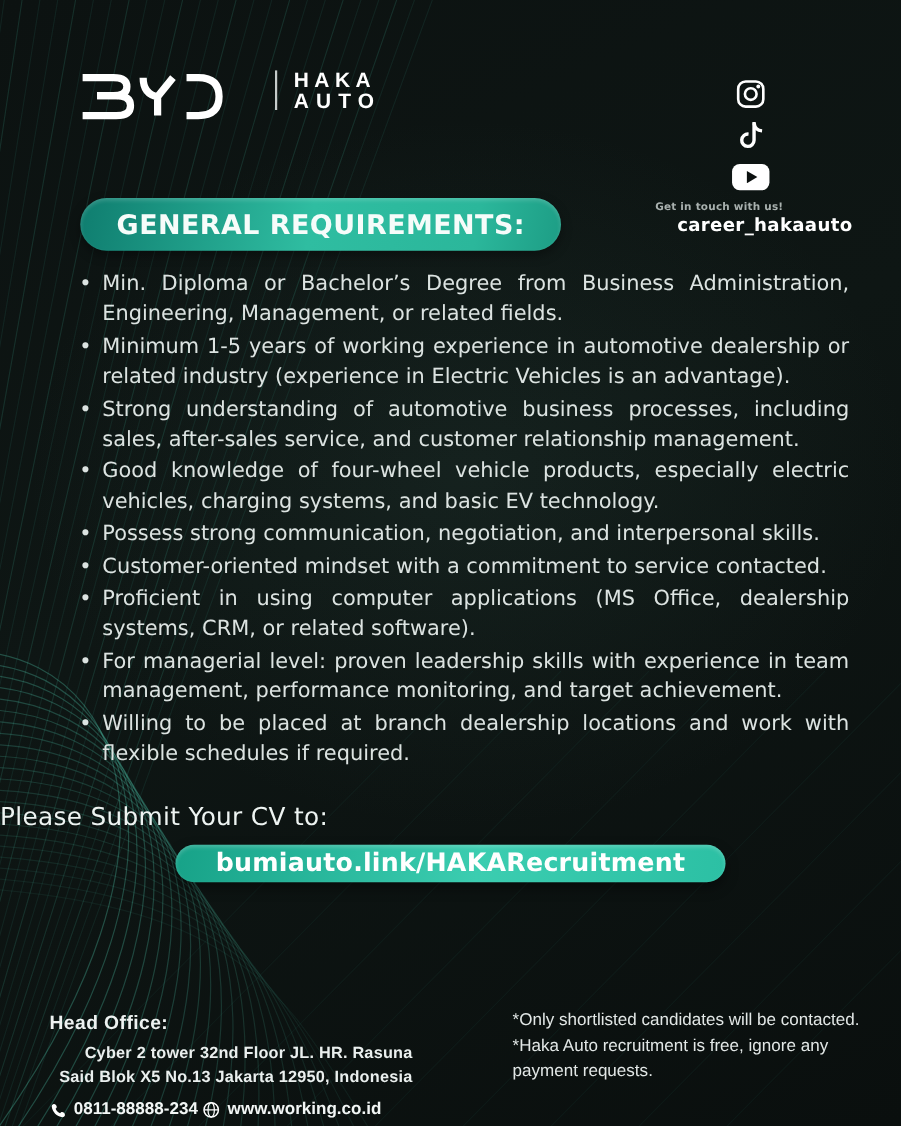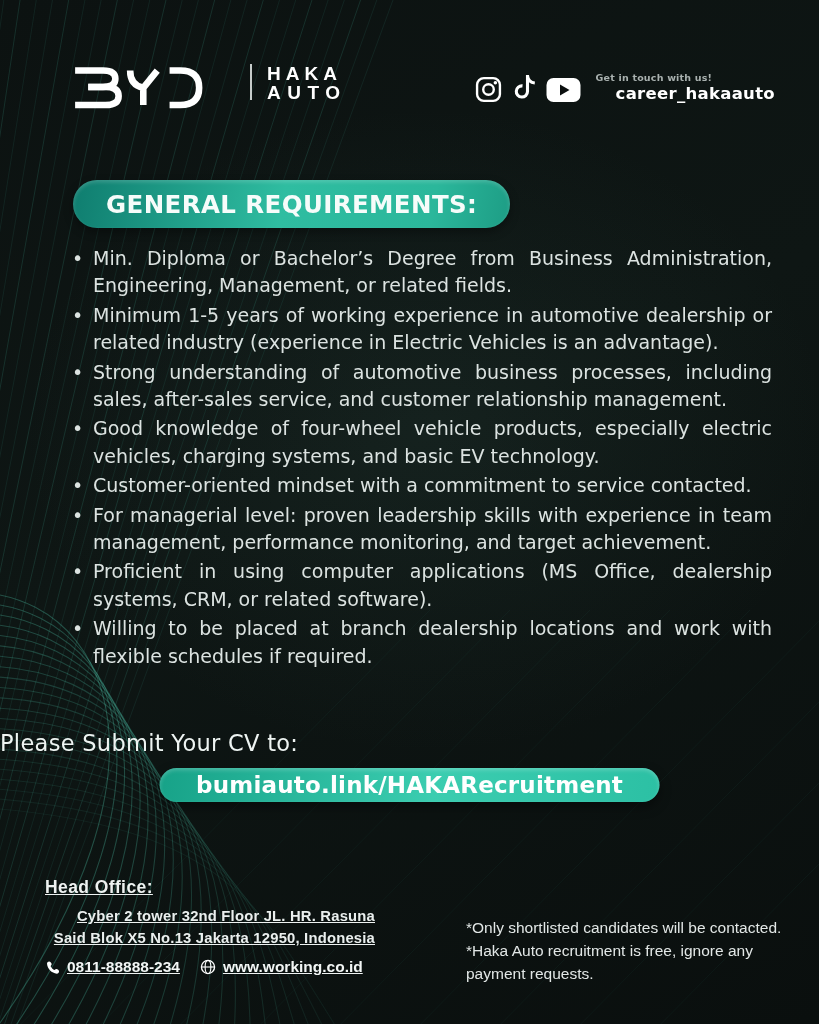--- a/index.html
+++ b/index.html
@@ -17,21 +17,21 @@
   }
   svg.bg{position:absolute;inset:0;pointer-events:none;}
 
   
   .brand{position:absolute;left:45px;top:64px;display:flex;gap:15px;}
   .byd-logo{display:block;}
   .brand-divider{width:2px;height:36px;background:#e8eceb;opacity:.85;}
   .haka-logo{color:#fff;font-weight:800;font-size:19px;line-height:1.0;letter-spacing:5px;font-family:"Liberation Sans",sans-serif;}
   .haka-logo .l2{letter-spacing:6.5px;}
 
-  .social{position:absolute;right:44px;top:72px;display:flex;align-items:flex-end;gap:9px;}
+  .social{position:absolute;right:44px;top:72px;display:flex;align-items:center;gap:9px;flex-direction:column;}
   .social .icon{display:flex;align-items:center;}
   .social-text{margin-left:6px;display:flex;flex-direction:column;gap:1px;}
   .social-tagline{font-size:9.5px;color:#a9b1af;font-weight:600;letter-spacing:.2px;}
   .social-handle{font-size:16.5px;color:#ffffff;font-weight:700;letter-spacing:.3px;margin-left:20px;}
 
   
   .pill{
     position:absolute;left:73px;top:180px;height:48px;padding:0 33px;
     border-radius:26px;display:flex;align-items:center;
     background:linear-gradient(100deg,#0f7d6f 0%,#2fbda1 48%,#2bb79b 82%,#1d9d85 100%);
@@ -56,24 +56,24 @@
     color:#eef4f2;font-size:22.5px;font-weight:400;letter-spacing:.3px;}
   .cv-button{
     position:absolute;top:768px;left:50%;transform:translateX(-50%);
     height:34px;padding:0 37px;border-radius:26px;display:flex;align-items:center;
     background:linear-gradient(100deg,#17a288 0%,#3bcdb0 55%,#2cc0a4 100%);
     box-shadow:inset 0 2px 4px rgba(255,255,255,.22), 0 5px 12px rgba(0,0,0,.4);
     color:#ffffff;font-size:23px;font-weight:700;letter-spacing:.2px;cursor:pointer;
   }
 
   
-  .office{position:absolute;left:45px;top:877px;color:#eef2f1;text-decoration:underline;}
+  .office{position:absolute;left:45px;top:919px;color:#eef2f1;}
   .office-title{font-size:17.5px;font-weight:800;letter-spacing:.4px;margin-bottom:7px;font-family:"Liberation Sans",sans-serif;}
   .office-address{font-size:14.8px;font-weight:600;line-height:1.5;letter-spacing:.2px;color:#eaefee;font-family:"Liberation Sans",sans-serif;}
-  .office-contact{margin-top:9px;display:flex;align-items:center;gap:20px;}
+  .office-contact{margin-top:9px;display:flex;align-items:center;gap:4px;}
   .contact-item{display:flex;align-items:center;gap:7px;color:#f2f6f5;font-size:15.5px;font-weight:700;font-family:"Liberation Sans",sans-serif;}
 
   .notes{position:absolute;left:466px;top:917px;width:332px;
     color:#e2e7e6;font-size:15.5px;line-height:1.47;font-family:"Liberation Sans",sans-serif;}
   .notes p{margin:0;}
 </style>
 </head>
 <body>
 
 <div class="poster">
@@ -185,23 +185,24 @@
 
   <div class="pill">
     <span>GENERAL REQUIREMENTS:</span>
   </div>
 
   <ul class="reqs">
     <li>Min. Diploma or Bachelor’s Degree from Business Administration, Engineering, Management, or related fields.</li>
     <li>Minimum 1-5 years of working experience in automotive dealership or related industry (experience in Electric Vehicles is an advantage).</li>
     <li>Strong understanding of automotive business processes, including sales, after-sales service, and customer relationship management.</li>
     <li>Good knowledge of four-wheel vehicle products, especially electric vehicles, charging systems, and basic EV technology.</li>
+    <li>Possess strong communication, negotiation, and interpersonal skills.</li>
     <li>Customer-oriented mindset with a commitment to service contacted.</li>
+    <li>Proficient in using computer applications (MS Office, dealership systems, CRM, or related software).</li>
     <li>For managerial level: proven leadership skills with experience in team management, performance monitoring, and target achievement.</li>
-    <li>Proficient in using computer applications (MS Office, dealership systems, CRM, or related software).</li>
     <li>Willing to be placed at branch dealership locations and work with flexible schedules if required.</li>
   </ul>
 
   <div class="cv-prompt">Please Submit Your CV to:</div>
   <div class="cv-button">bumiauto.link/HAKARecruitment</div>
 
   <div class="office">
     <div class="office-title">Head Office:</div>
     <div class="office-address" style="width:330px;text-align:right;">Cyber 2 tower 32nd Floor JL. HR. Rasuna Said Blok X5 No.13 Jakarta 12950, Indonesia</div>
     <div class="office-contact">

